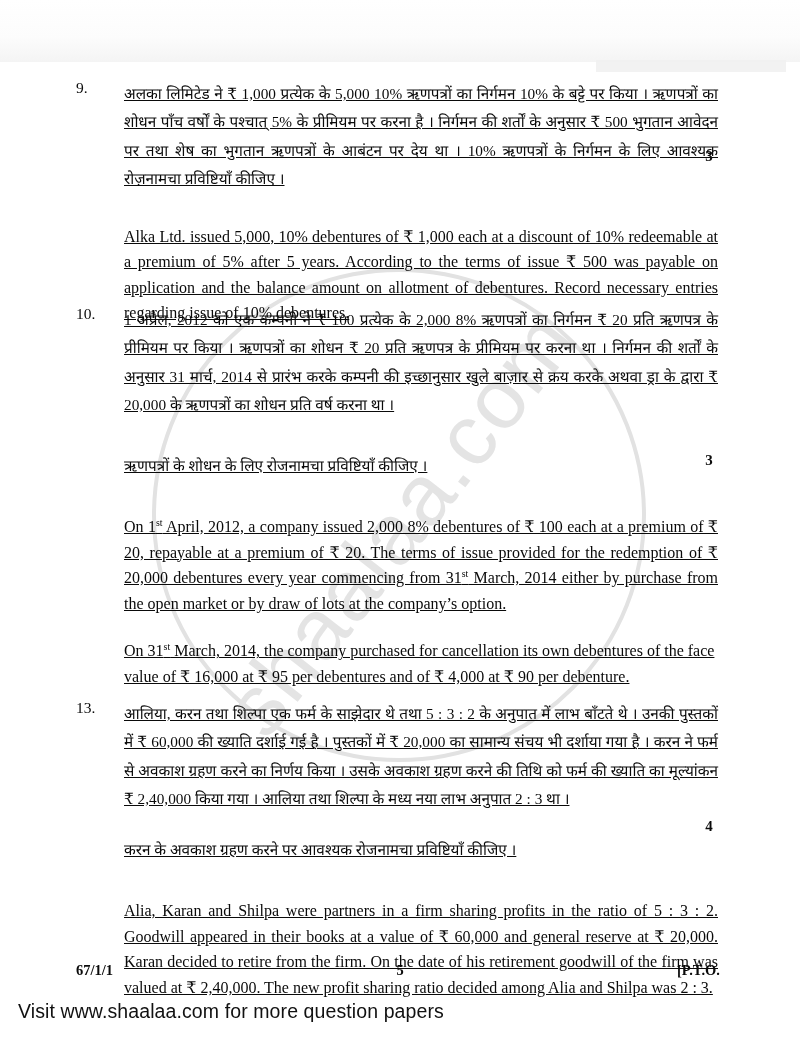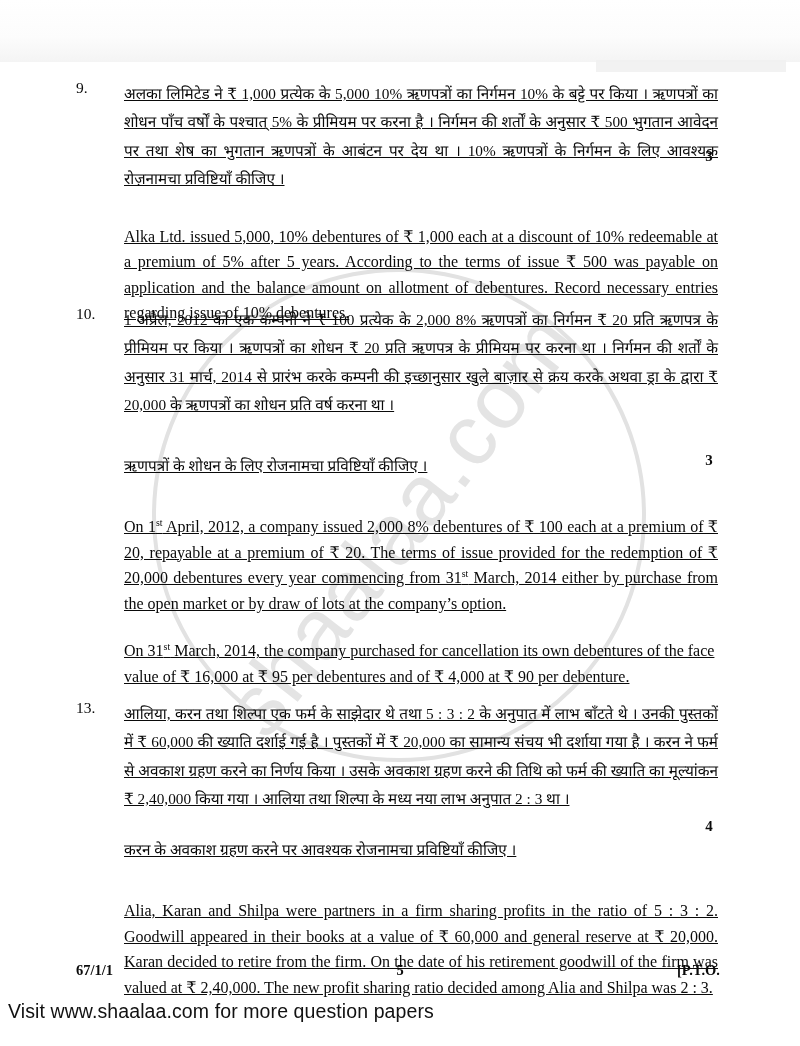--- a/index.html
+++ b/index.html
@@ -150,21 +150,21 @@
 
   .banner {
     position: absolute;
     left: 0;
     top: 1000px;
     width: 800px;
     height: 36px;
     font-family: "Liberation Sans", "DejaVu Sans", sans-serif;
     font-size: 19.5px;
     color: #111111;
-    padding-left: 8px;
+    padding-left: 18px;
     box-sizing: border-box;
     letter-spacing: .1px;
   }
 </style>
 </head>
 <body>
 
 <div class="scan-band"></div>
 <div class="scan-smudge"></div>
 

